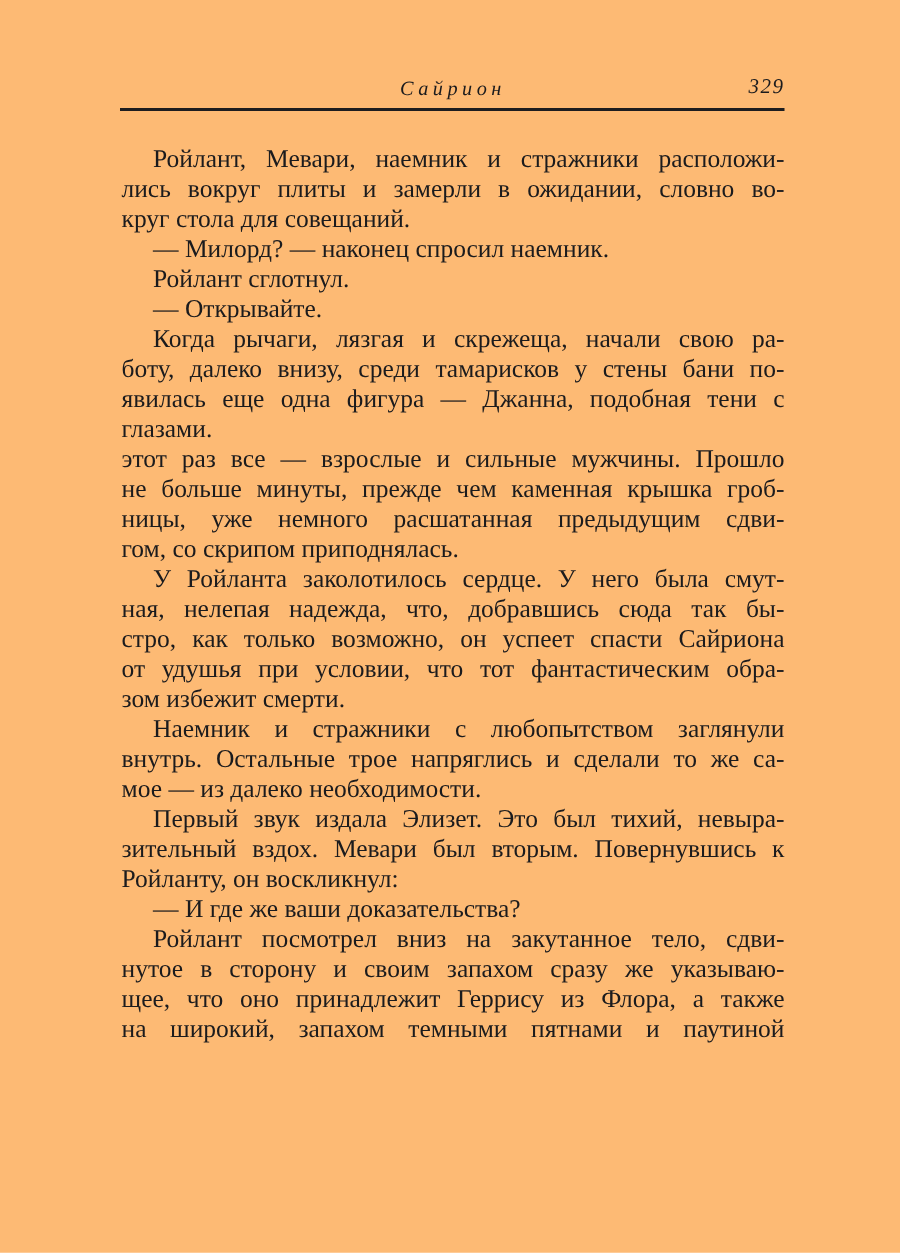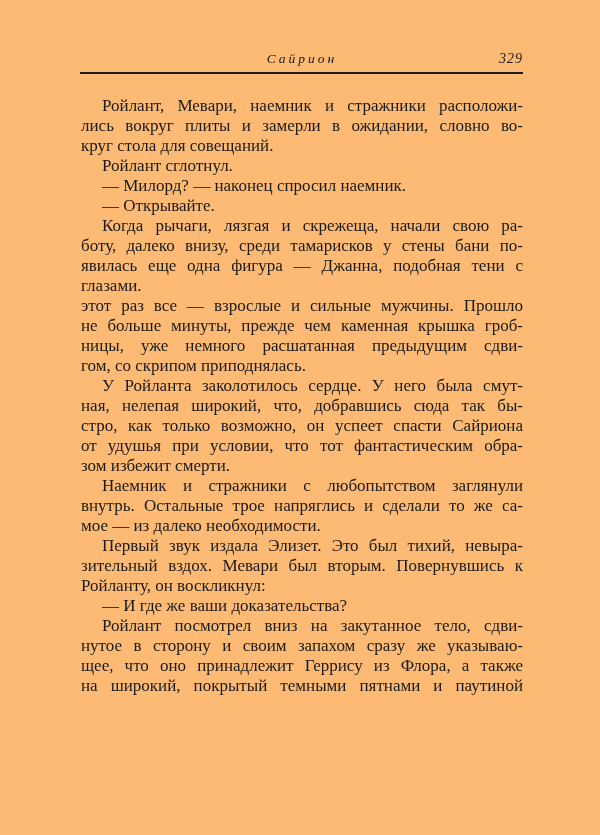--- a/index.html
+++ b/index.html
@@ -57,25 +57,25 @@
 
   <div class="text-block">
 
     <div class="para">
       <div class="line f j">Ройлант, Мевари, наемник и стражники расположи-</div>
       <div class="line j">лись вокруг плиты и замерли в ожидании, словно во-</div>
       <div class="line">круг стола для совещаний.</div>
     </div>
 
     <div class="para">
-      <div class="line f">Ройлант сглотнул.</div>
+      <div class="line f">— Милорд? — наконец спросил наемник.</div>
     </div>
 
     <div class="para">
-      <div class="line f">— Милорд? — наконец спросил наемник.</div>
+      <div class="line f">Ройлант сглотнул.</div>
     </div>
 
     <div class="para">
       <div class="line f">— Открывайте.</div>
     </div>
 
     <div class="para">
       <div class="line f j">Когда рычаги, лязгая и скрежеща, начали свою ра-</div>
       <div class="line j">боту, далеко внизу, среди тамарисков у стены бани по-</div>
       <div class="line j">явилась еще одна фигура — Джанна, подобная тени с</div>
@@ -84,21 +84,21 @@
 
     <div class="para">
       <div class="line j">этот раз все — взрослые и сильные мужчины. Прошло</div>
       <div class="line j">не больше минуты, прежде чем каменная крышка гроб-</div>
       <div class="line j">ницы, уже немного расшатанная предыдущим сдви-</div>
       <div class="line">гом, со скрипом приподнялась.</div>
     </div>
 
     <div class="para">
       <div class="line f j">У Ройланта заколотилось сердце. У него была смут-</div>
-      <div class="line j">ная, нелепая широкий, что, добравшись сюда так бы-</div>
+      <div class="line j">ная, нелепая надежда, что, добравшись сюда так бы-</div>
       <div class="line j">стро, как только возможно, он успеет спасти Сайриона</div>
       <div class="line j">от удушья при условии, что тот фантастическим обра-</div>
       <div class="line">зом избежит смерти.</div>
     </div>
 
 
     <div class="para">
       <div class="line f j">Наемник и стражники с любопытством заглянули</div>
       <div class="line j">внутрь. Остальные трое напряглись и сделали то же са-</div>
       <div class="line">мое — из далеко необходимости.</div>
@@ -111,17 +111,17 @@
     </div>
 
     <div class="para">
       <div class="line f">— И где же ваши доказательства?</div>
     </div>
 
     <div class="para">
       <div class="line f j">Ройлант посмотрел вниз на закутанное тело, сдви-</div>
       <div class="line j">нутое в сторону и своим запахом сразу же указываю-</div>
       <div class="line j">щее, что оно принадлежит Геррису из Флора, а также</div>
-      <div class="line j">на широкий, покрытый темными пятнами и паутиной</div>
+      <div class="line j">на широкий, запахом темными пятнами и паутиной</div>
     </div>
 
   </div>
 </div>
 
 </body></html>

